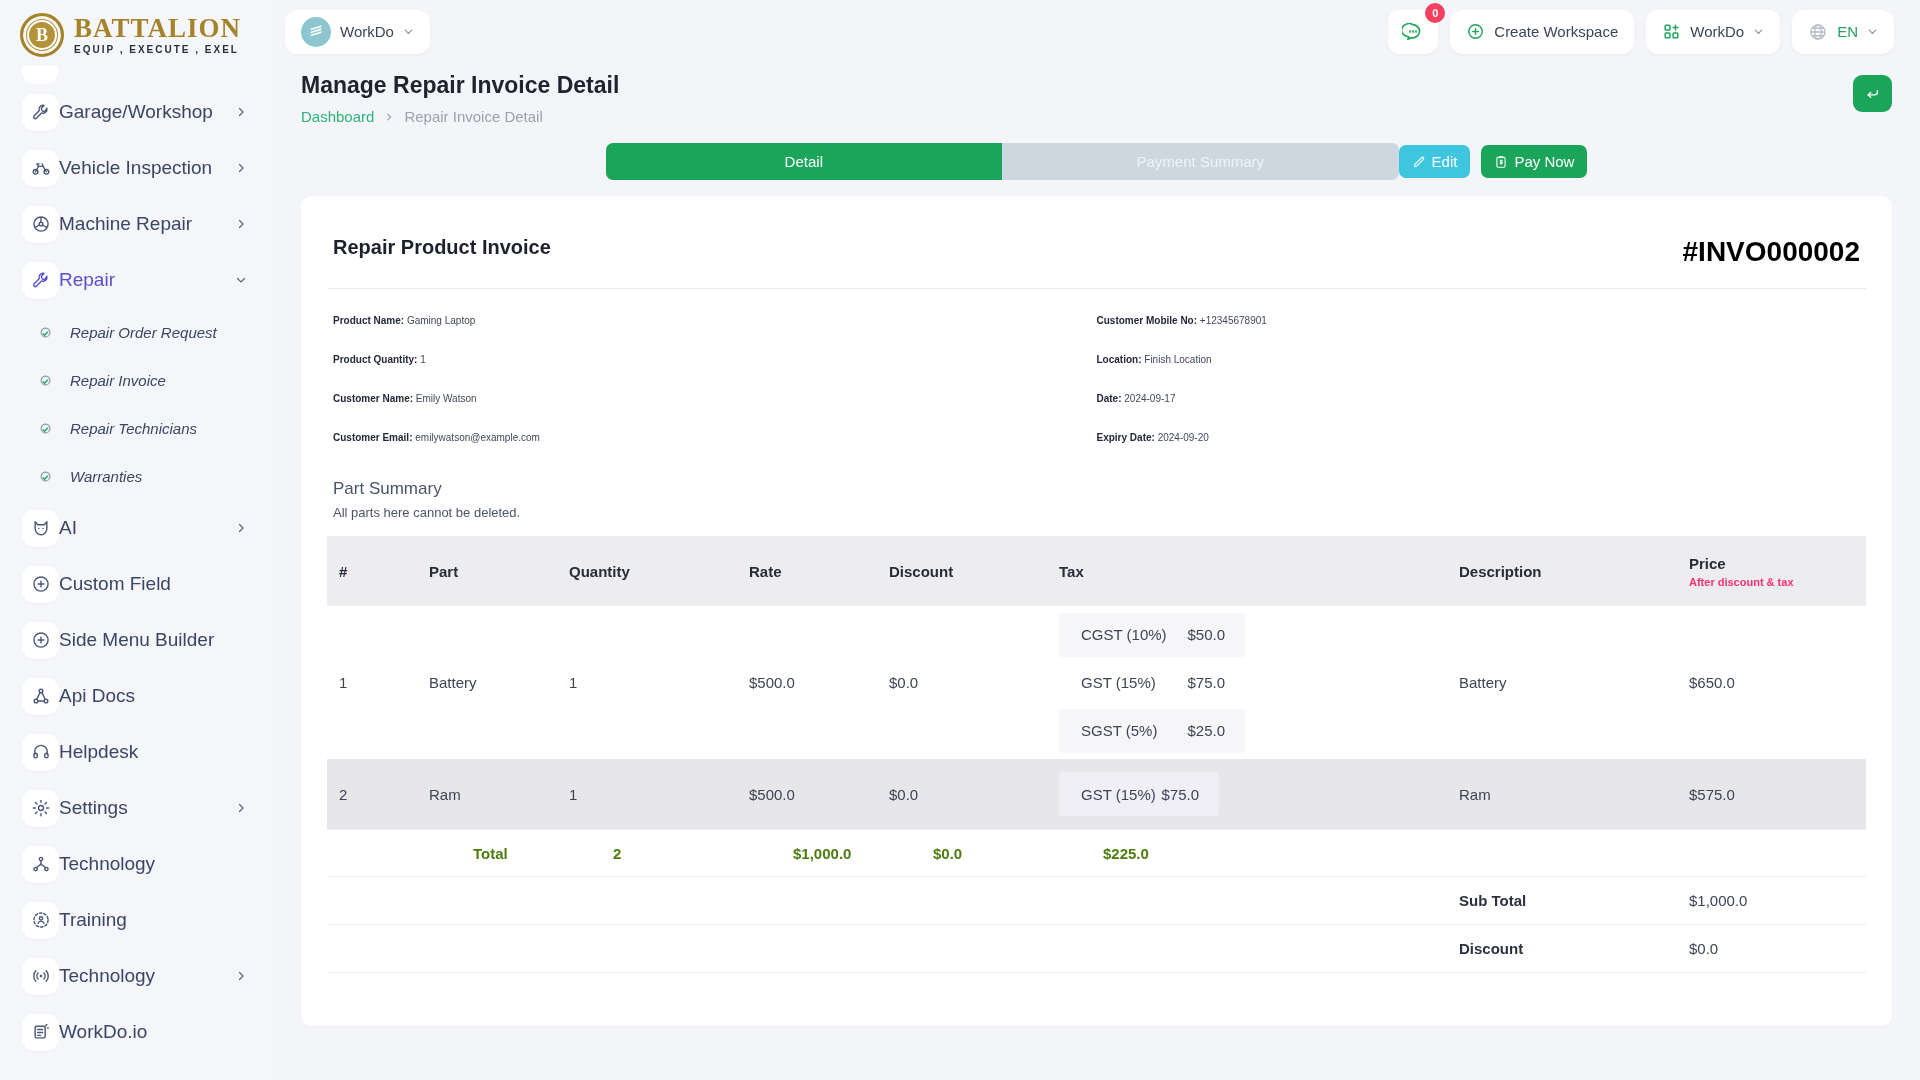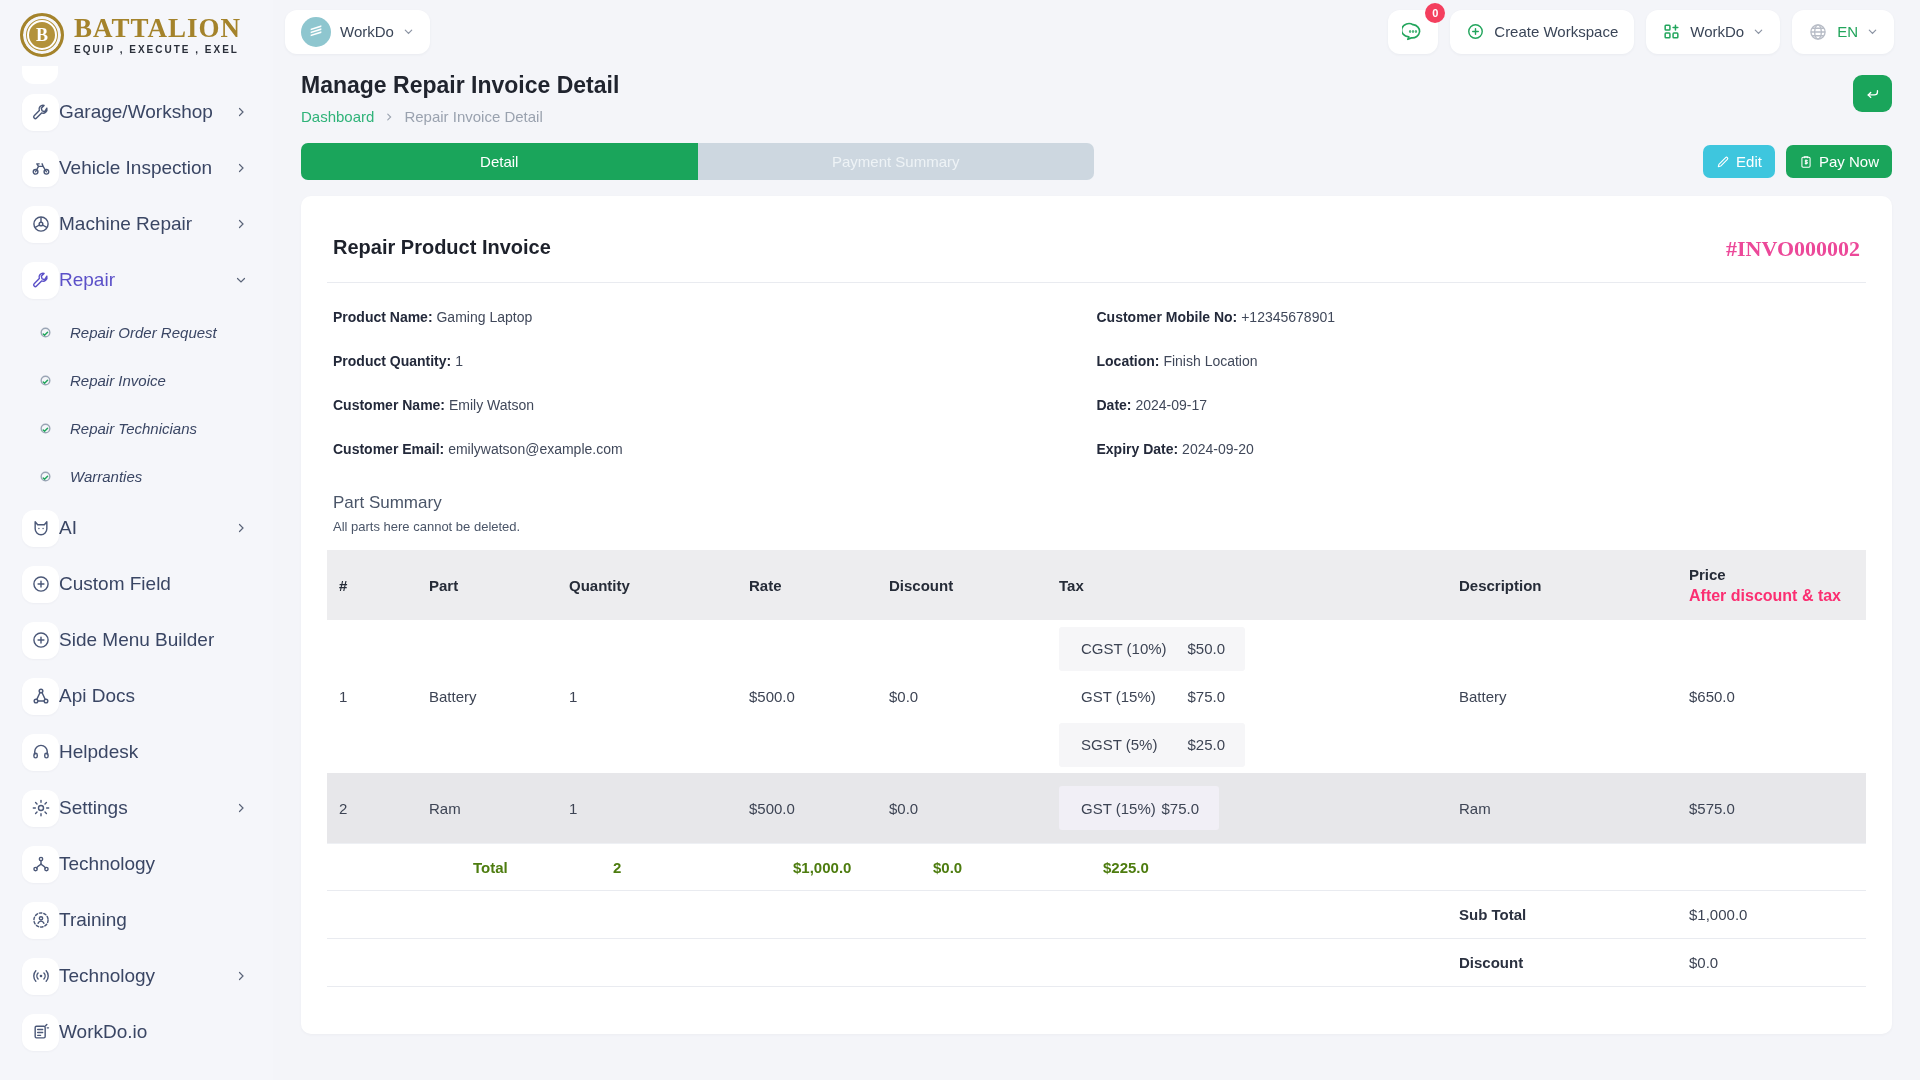--- a/index.html
+++ b/index.html
@@ -45,55 +45,55 @@
   .ph { display:flex; justify-content:space-between; align-items:flex-start; }
   .ph h1 { font-size:23px; font-weight:bold; color:#20242e; }
   .crumb { margin-top:9px; font-size:15px; display:flex; gap:10px; align-items:center; }
   .crumb .home { color:#2fb379; cursor:pointer; }
   .crumb .sep { color:#9aa2af; }
   .crumb .cur { color:#9aa2af; }
   .back-btn { width:39px; height:37px; background:#1aa55b; border:none; border-radius:9px; color:#fff;
     display:flex; align-items:center; justify-content:center; cursor:pointer; margin-top:3px; }
 
   
-  .tabrow { display:flex; justify-content:space-between; align-items:center; margin-top:18px; }
+  .tabrow { display:flex; justify-content:center; align-items:center; margin-top:18px; }
   .tabs { display:flex; width:793px; border-radius:7px; overflow:hidden; }
   .tab { flex:1; height:37px; display:flex; align-items:center; justify-content:center; font-size:15px; cursor:pointer; }
   .tab.on { background:#1aa55b; color:#fff; }
   .tab.off { background:#cdd7e0; color:#eef3f6; }
   .actions { display:flex; gap:11px; }
   .btn { height:33px; border:none; border-radius:7px; color:#fff; font-size:15px; display:flex; align-items:center;
     gap:6px; padding:0 13px; cursor:pointer; }
   .btn.edit { background:#3ec6de; }
   .btn.pay { background:#1aa55b; }
 
   
   .card { background:#fff; border-radius:10px; margin-top:16px; padding:26px 26px 0 26px; min-height:830px;
     box-shadow:0 1px 3px rgba(40,50,80,.04); }
   .card-head { display:flex; justify-content:space-between; align-items:flex-start; padding:14px 6px 20px 6px; }
   .card-head h2 { font-size:20px; font-weight:bold; color:#1d212b; }
-  .inv-no { font-size:22px; font-weight:bold; color:#ec4899;font-family:Liberation Serif, serif; }
+  .inv-no { font-size:28px; font-weight:bold; color:#000000; }
   .divider { border-top:1px solid #e9ebf0; }
   .frow b { color:#23293a; }
   .fields-wrap { display:flex; padding:26px 6px 6px 6px; gap:0; }
-  .fw-col { flex:1; display:flex; flex-direction:column; gap:28px; font-size:14px; color:#40485a; }
+  .fw-col { flex:1; display:flex; flex-direction:column; gap:28px; font-size:10px; color:#40485a; }
   .status-blk { padding:26px 6px 0 6px; }
   .status-lbl { font-size:12.5px; font-weight:bold; color:#2c3240; }
   .status-badge { display:inline-flex; margin-top:7px; background:#f7a33c; color:#fff; font-size:11px;
     padding:4px 14px; border-radius:9px; }
   .ps-title { padding:30px 6px 0 6px; font-size:17px; color:#4a5568; }
   .ps-note { padding:6px 6px 12px 6px; font-size:13px; color:#4a5568; }
 
   
   .tbl { margin:4px 0 0 0; }
   .trow { display:grid; grid-template-columns:90px 140px 180px 140px 170px 400px 230px auto; align-items:center; }
   .trow > div { padding-left:12px; font-size:15px; }
   .thead { background:#ededef; height:70px; font-weight:bold; color:#262c38; }
   .thead > div { font-weight:bold; }
-  .price-sub { font-size:16px; color:#fb2f72; margin-top:4px; font-weight:bold; }
+  .price-sub { font-size:11px; color:#fb2f72; margin-top:4px; font-weight:bold; }
   .r1 { height:153px; }
   .taxstack { display:flex; flex-direction:column; gap:4px; }
   .taxrow { width:186px; height:44px; display:flex; align-items:center; justify-content:space-between;
     padding:0 20px 0 22px; font-size:15px; border-radius:3px; }
   .taxrow.shade { background:#f6f6f8; }
   .r2 { height:70px; background:#e7e7ea; }
   .r2 .taxrow { background:#f1eff6; width:160px; }
   .total { height:47px; border-top:1px solid #eef0f4; }
   .total b { color:#4d7c0f;margin-left:44px; }
   .sumrow { height:48px; border-top:1px solid #e9ebf0; }

